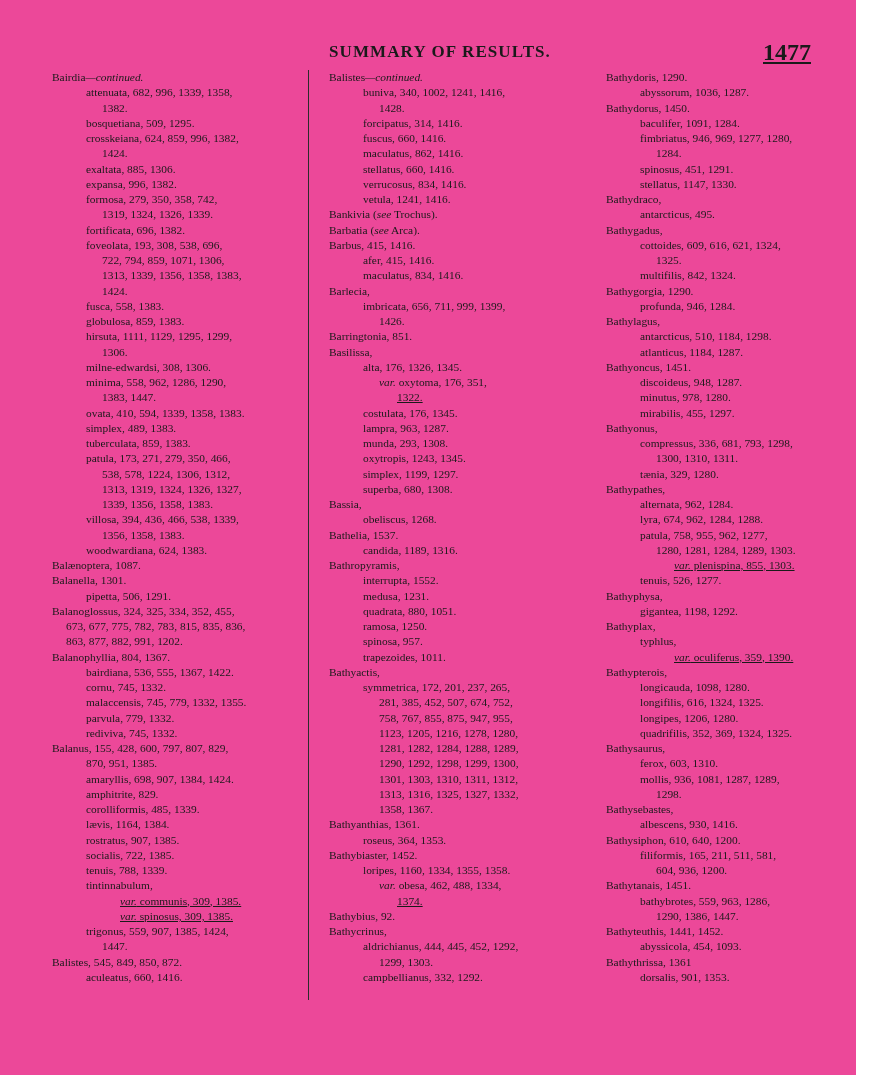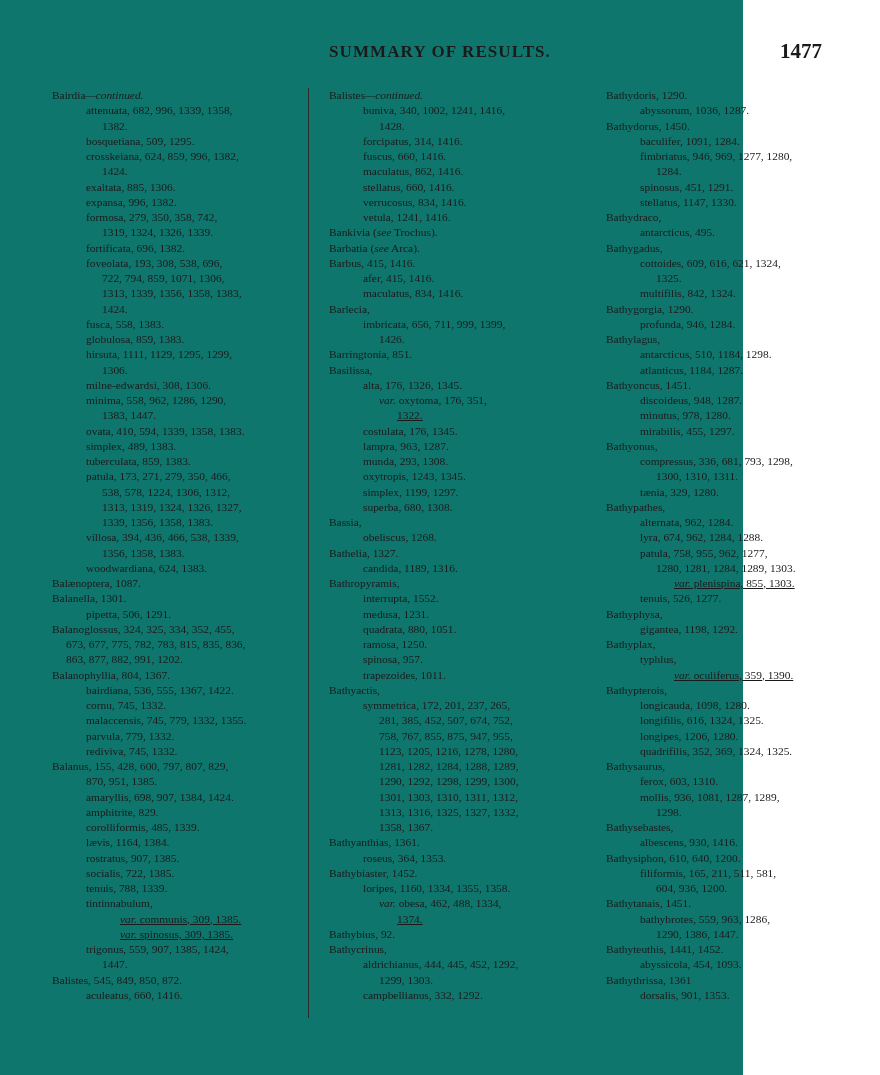--- a/index.html
+++ b/index.html
@@ -11,23 +11,23 @@
     width: 880px;
     height: 1075px;
     font-family: "Liberation Serif", serif;
     color: #1a1a1a;
     position: relative;
     overflow: hidden;
   }
   .page {
     position: absolute;
     left: 0; top: 0;
-    width: 743px;
+    width: 856px;
     height: 1075px;
-    background: #0f766e;
+    background: #ec4899;
   }
   .header {
     position: absolute;
     left: 0;
     top: 42px;
     width: 880px;
     height: 24px;
   }
   .header-title {
     position: absolute;
@@ -35,30 +35,31 @@
     top: 0;
     width: 880px;
     text-align: center;
     font-size: 17px;
     letter-spacing: 1.1px;
     font-weight: bold;
     font-family: "Liberation Serif", serif;
   }
   .page-number {
     position: absolute;
-    right: 58px;
+    right: 69px;
     top: -3px;
-    font-size: 21px;
+    font-size: 24px;
     font-weight: bold;
     font-family: "Liberation Serif", serif;
+    text-decoration: underline;
   }
   .columns {
     position: absolute;
     left: 52px;
-    top: 88px;
+    top: 70px;
     width: 790px;
     height: 940px;
     display: flex;
     flex-direction: row;
     align-items: flex-start;
   }
   .column {
     width: 243px;
     font-size: 11.4px;
     line-height: 15.25px;
@@ -188,21 +189,21 @@
         <div class="entry lvl2"><span class="ital">var.</span>  oxytoma,  176,  351,</div>
         <div class="entry lvl3">1322.</div>
         <div class="entry lvl1">costulata, 176, 1345.</div>
         <div class="entry lvl1">lampra, 963, 1287.</div>
         <div class="entry lvl1">munda, 293, 1308.</div>
         <div class="entry lvl1">oxytropis, 1243, 1345.</div>
         <div class="entry lvl1">simplex, 1199, 1297.</div>
         <div class="entry lvl1">superba, 680, 1308.</div>
         <div class="entry lvl0">Bassia,</div>
         <div class="entry lvl1">obeliscus, 1268.</div>
-        <div class="entry lvl0">Bathelia, 1327.</div>
+        <div class="entry lvl0">Bathelia, 1537.</div>
         <div class="entry lvl1">candida, 1189, 1316.</div>
         <div class="entry lvl0">Bathropyramis,</div>
         <div class="entry lvl1">interrupta, 1552.</div>
         <div class="entry lvl1">medusa, 1231.</div>
         <div class="entry lvl1">quadrata, 880, 1051.</div>
         <div class="entry lvl1">ramosa, 1250.</div>
         <div class="entry lvl1">spinosa, 957.</div>
         <div class="entry lvl1">trapezoides, 1011.</div>
         <div class="entry lvl0">Bathyactis,</div>
         <div class="entry lvl1">symmetrica, 172, 201, 237, 265,</div>

